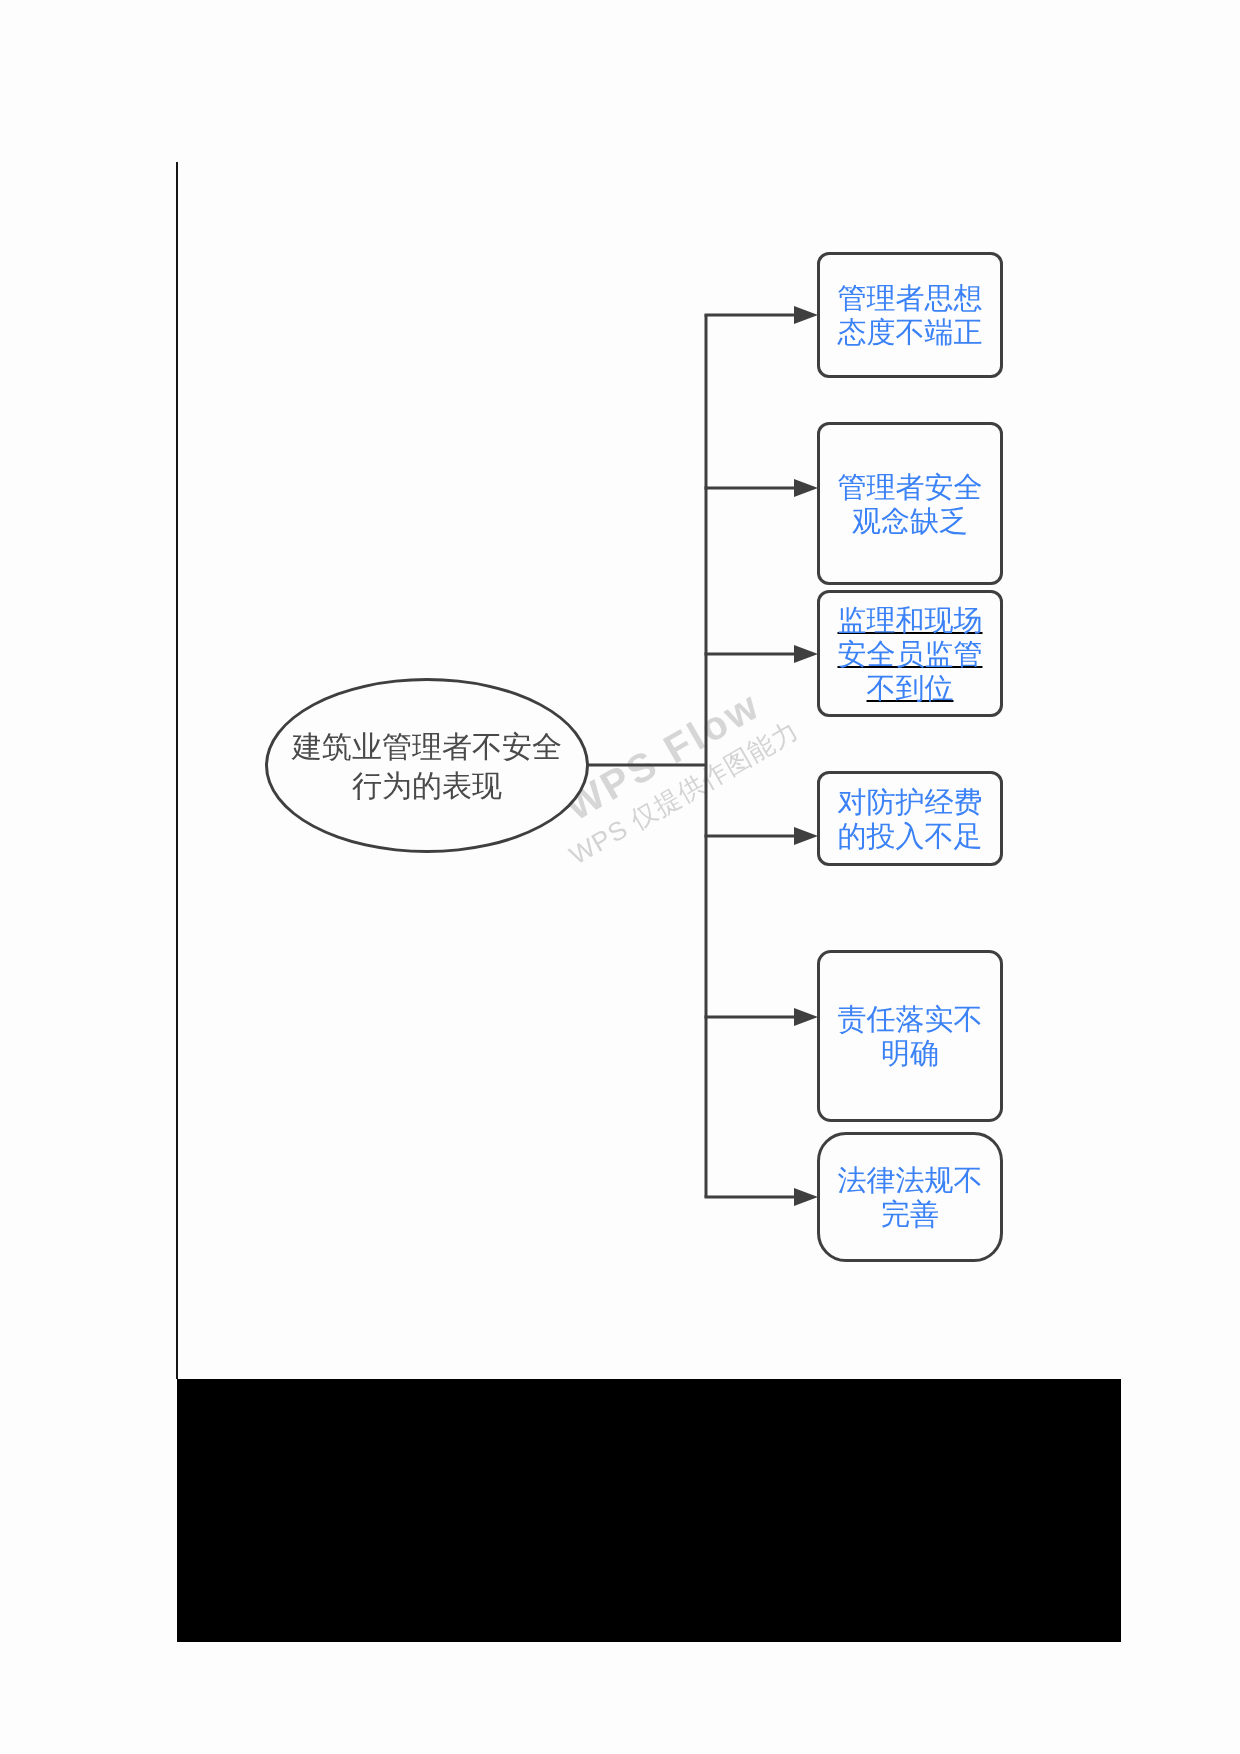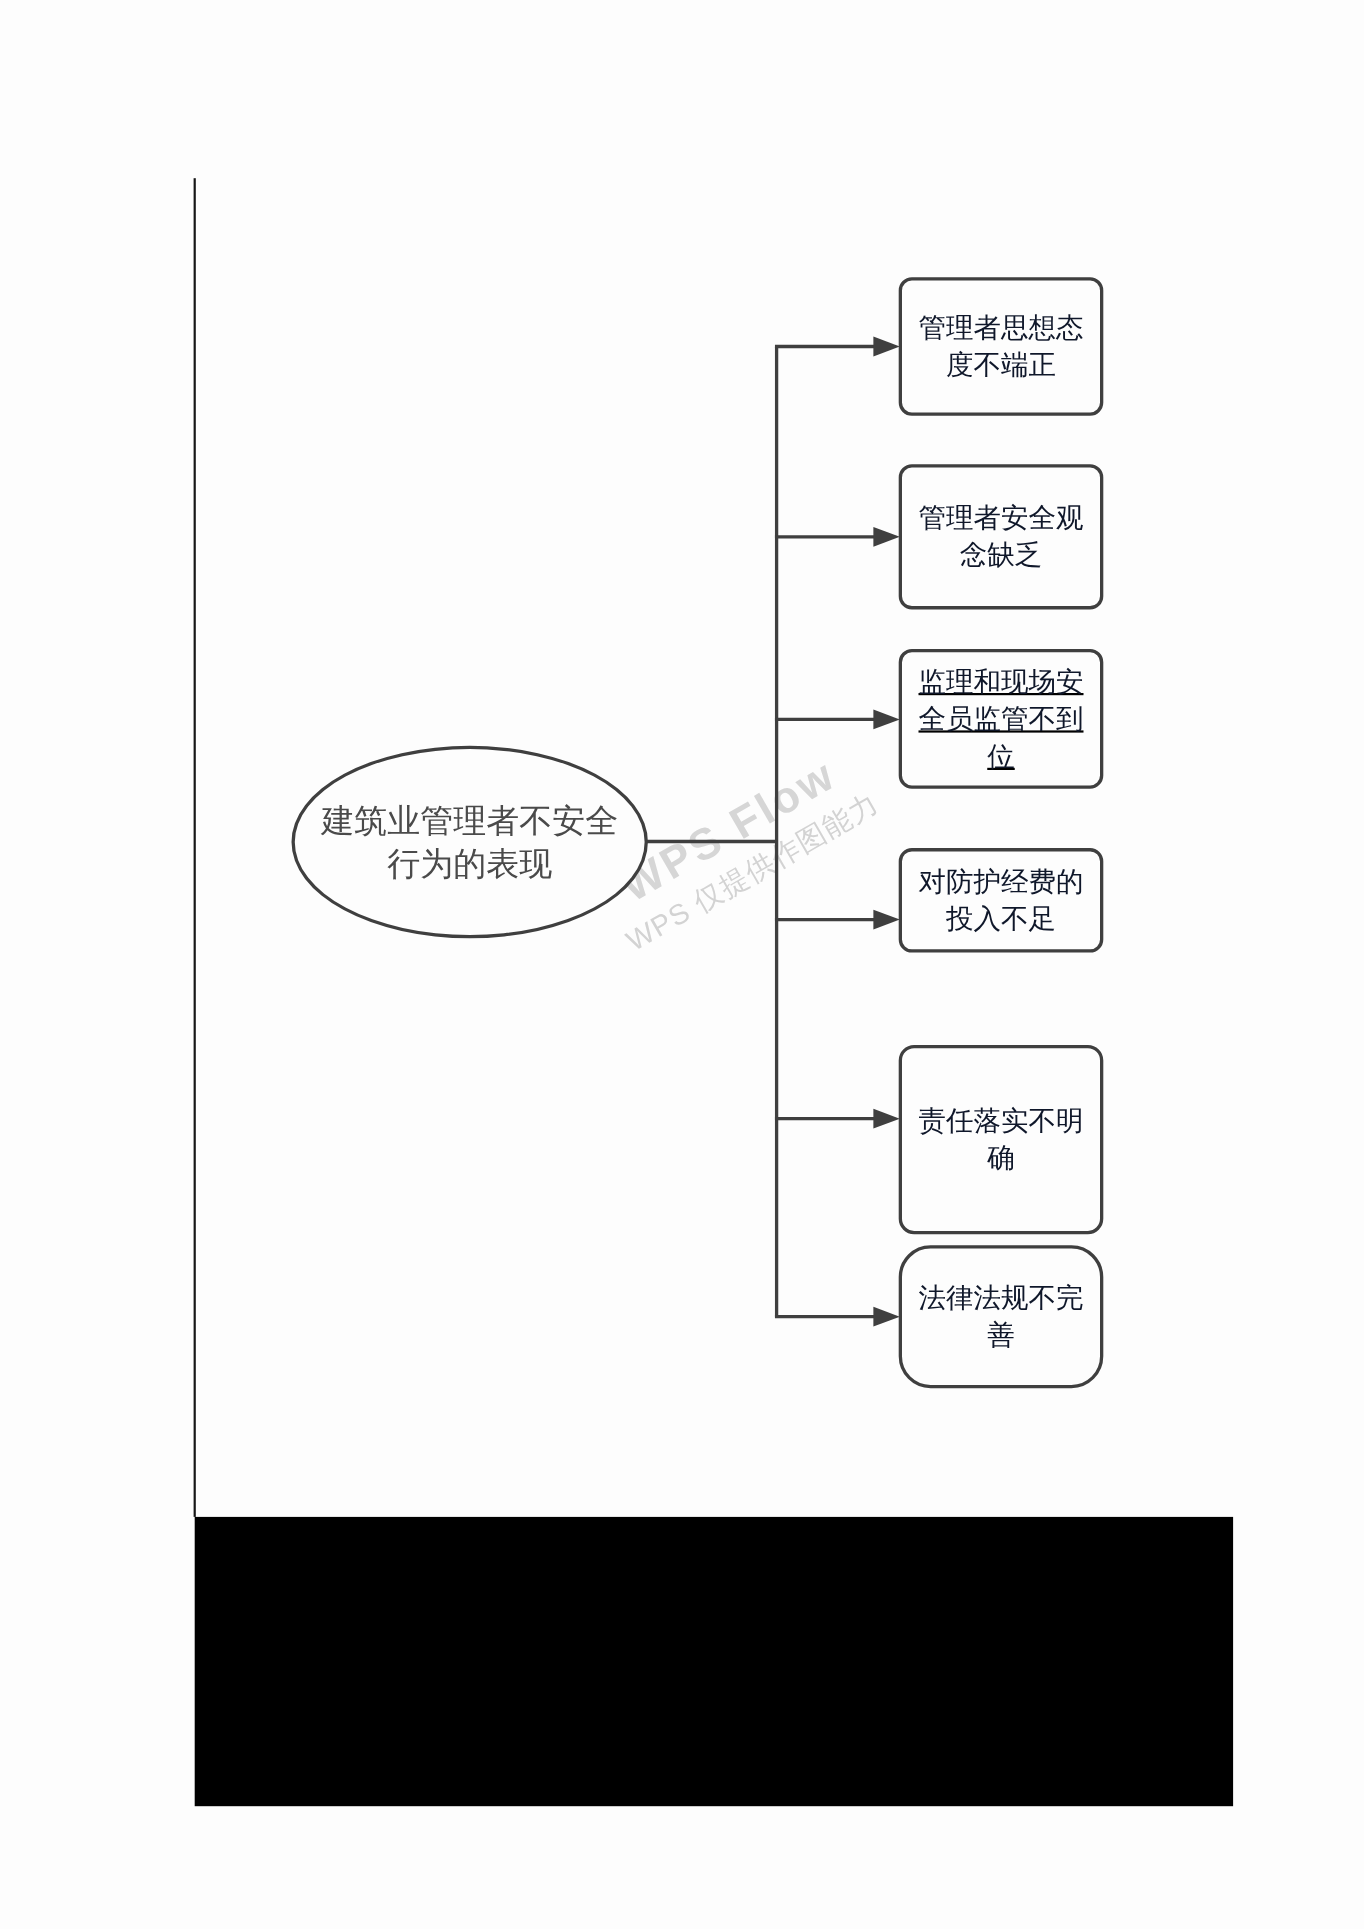--- a/index.html
+++ b/index.html
@@ -113,26 +113,26 @@
     background: #fdfdfd;
     box-sizing: border-box;
     display: flex;
     align-items: center;
     justify-content: center;
     z-index: 3;
   }
   .node-box .label {
     width: 157px;
     text-align: center;
-    font-size: 25px;
+    font-size: 29px;
     line-height: 34px;
-    color: #0f172a;
+    color: #3b82f6;
   }
   .box-1 { top: 252px;  height: 126px; }
-  .box-2 { top: 422px;  height: 132px; align-items: center; }
+  .box-2 { top: 422px;  height: 163px; align-items: center; }
   .box-3 { top: 590px;  height: 127px; text-decoration: underline; }
   .box-4 { top: 771px;  height: 95px; }
   .box-5 { top: 950px;  height: 172px; border-radius: 14px; }
   .box-6 { top: 1132px; height: 130px; border-radius: 29px; }
 </style>
 </head>
 <body>
 
 <div class="page">
 

